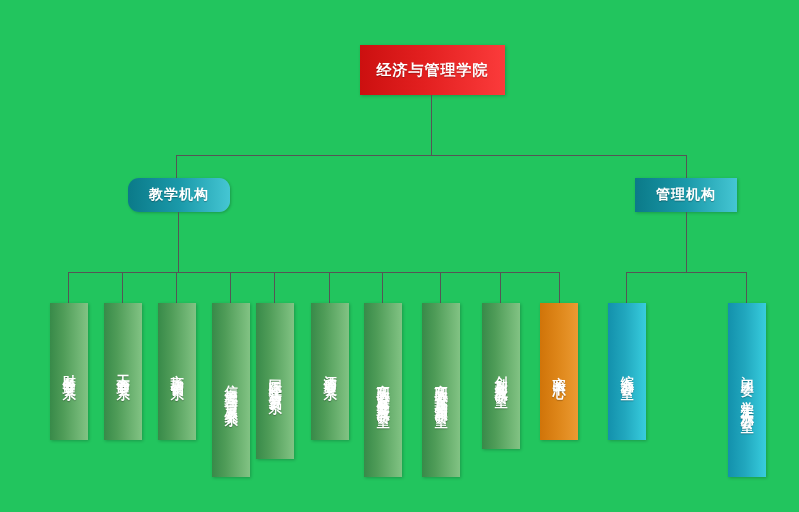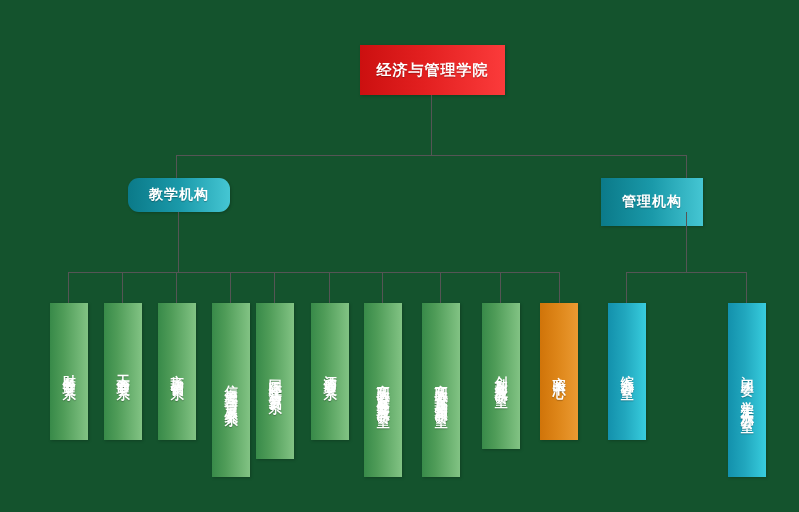--- a/index.html
+++ b/index.html
@@ -4,21 +4,21 @@
 <style>
   html, body {
     margin: 0;
     padding: 0;
     background: #ffffff;
   }
   #chart-root {
     position: relative;
     width: 799px;
     height: 512px;
-    background: #14532d;
+    background: #22c55e;
     font-family: "Liberation Sans", "DejaVu Sans", sans-serif;
     overflow: hidden;
   }
 
   
   .conn {
     position: absolute;
     background: #555555;
   }
   .conn.v { width: 1px; }
@@ -79,21 +79,21 @@
 
   <div class="conn v" style="left:431px; top:95px; height:60px;"></div>
 
   <div class="conn h" style="left:176px; top:155px; width:511px;"></div>
 
   <div class="conn v" style="left:176px; top:155px; height:23px;"></div>
   <div class="conn v" style="left:686px; top:155px; height:23px;"></div>
 
   <div class="node horiz branch" style="left:128px; top:178px; width:102px; height:34px;border-radius:11px;">教学机构</div>
 
-  <div class="node horiz branch" style="left:601px; top:178px; width:102px; height:48px;">管理机构</div>
+  <div class="node horiz branch" style="left:635px; top:178px; width:102px; height:34px;">管理机构</div>
 
   <div class="conn v" style="left:178px; top:212px; height:60px;"></div>
   <div class="conn h" style="left:68px; top:272px; width:492px;"></div>
 
   <div class="conn v" style="left:68px;  top:272px; height:31px;"></div>
   <div class="conn v" style="left:122px; top:272px; height:31px;"></div>
   <div class="conn v" style="left:176px; top:272px; height:31px;"></div>
   <div class="conn v" style="left:230px; top:272px; height:31px;"></div>
   <div class="conn v" style="left:274px; top:272px; height:31px;"></div>
   <div class="conn v" style="left:329px; top:272px; height:31px;"></div>

